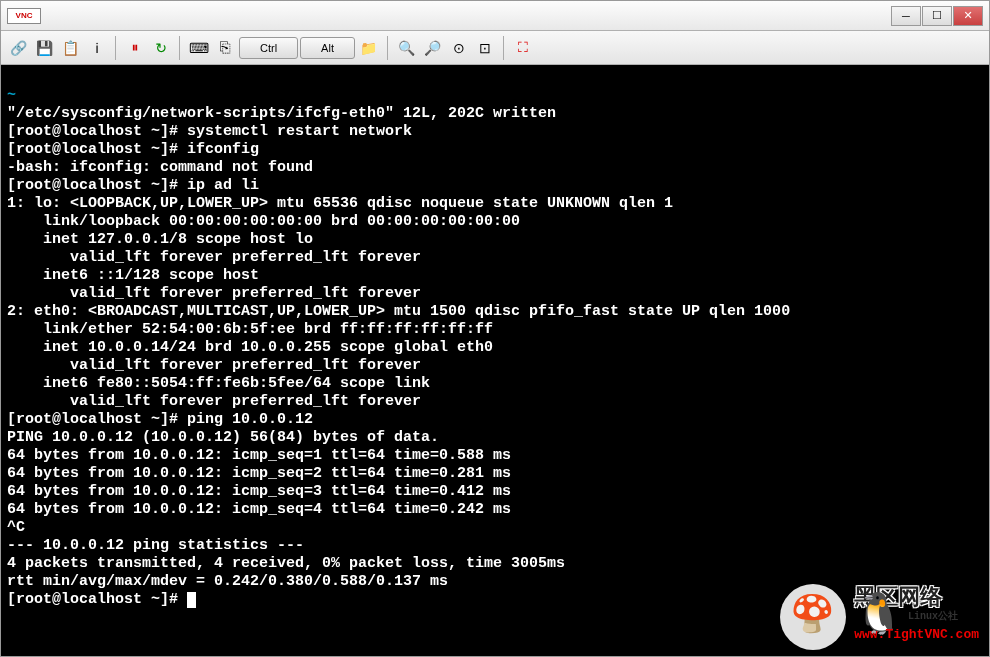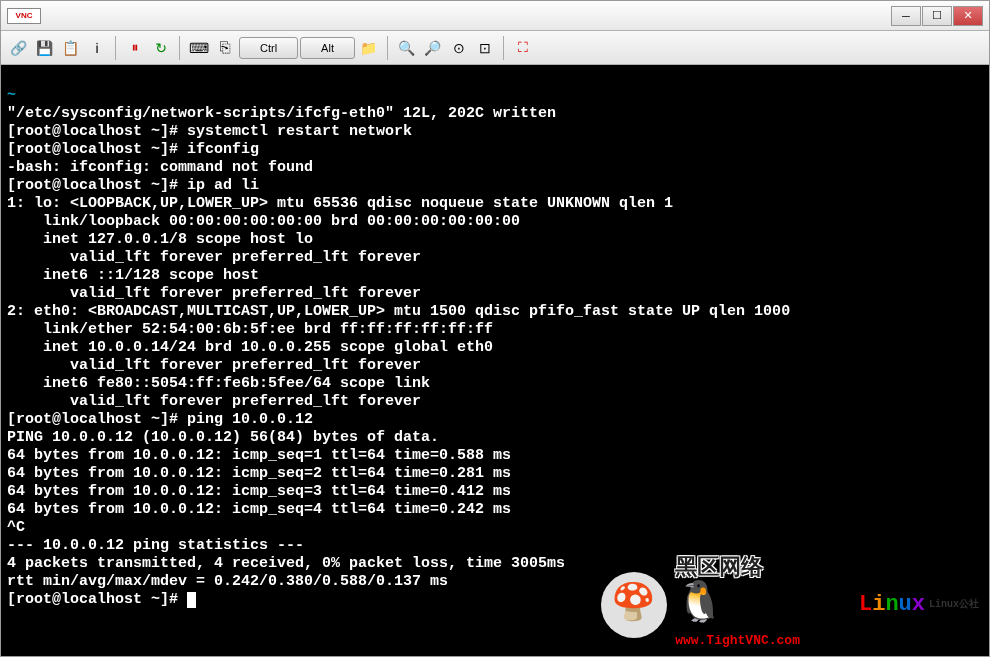--- a/index.html
+++ b/index.html
@@ -201,21 +201,18 @@
 --- 10.0.0.12 ping statistics ---
 4 packets transmitted, 4 received, 0% packet loss, time 3005ms
 rtt min/avg/max/mdev = 0.242/0.380/0.588/0.137 ms
 [root@localhost ~]# </span><span class="cursor-block"></span>
   <div class="watermark">
     <div class="wm-circle">🍄</div>
     <div class="wm-text">
       <div class="wm-cn">黑区网络</div>
       <div class="wm-brand">
         <span class="wm-penguin">🐧</span>
-        <span class="wm-letters">
-          <span class="l-red">L</span><span class="l-or">i</span><span class="l-gr">n</span><span class="l-bl">u</span><span class="l-pu">x</span>
-        </span>
         <span style="font-size:10px;color:#333;font-weight:bold;margin-left:2px;">Linux公社</span>
       </div>
       <div class="wm-url">www.TightVNC.com</div>
     </div>
   </div>
 </div>
 
 </body></html>

